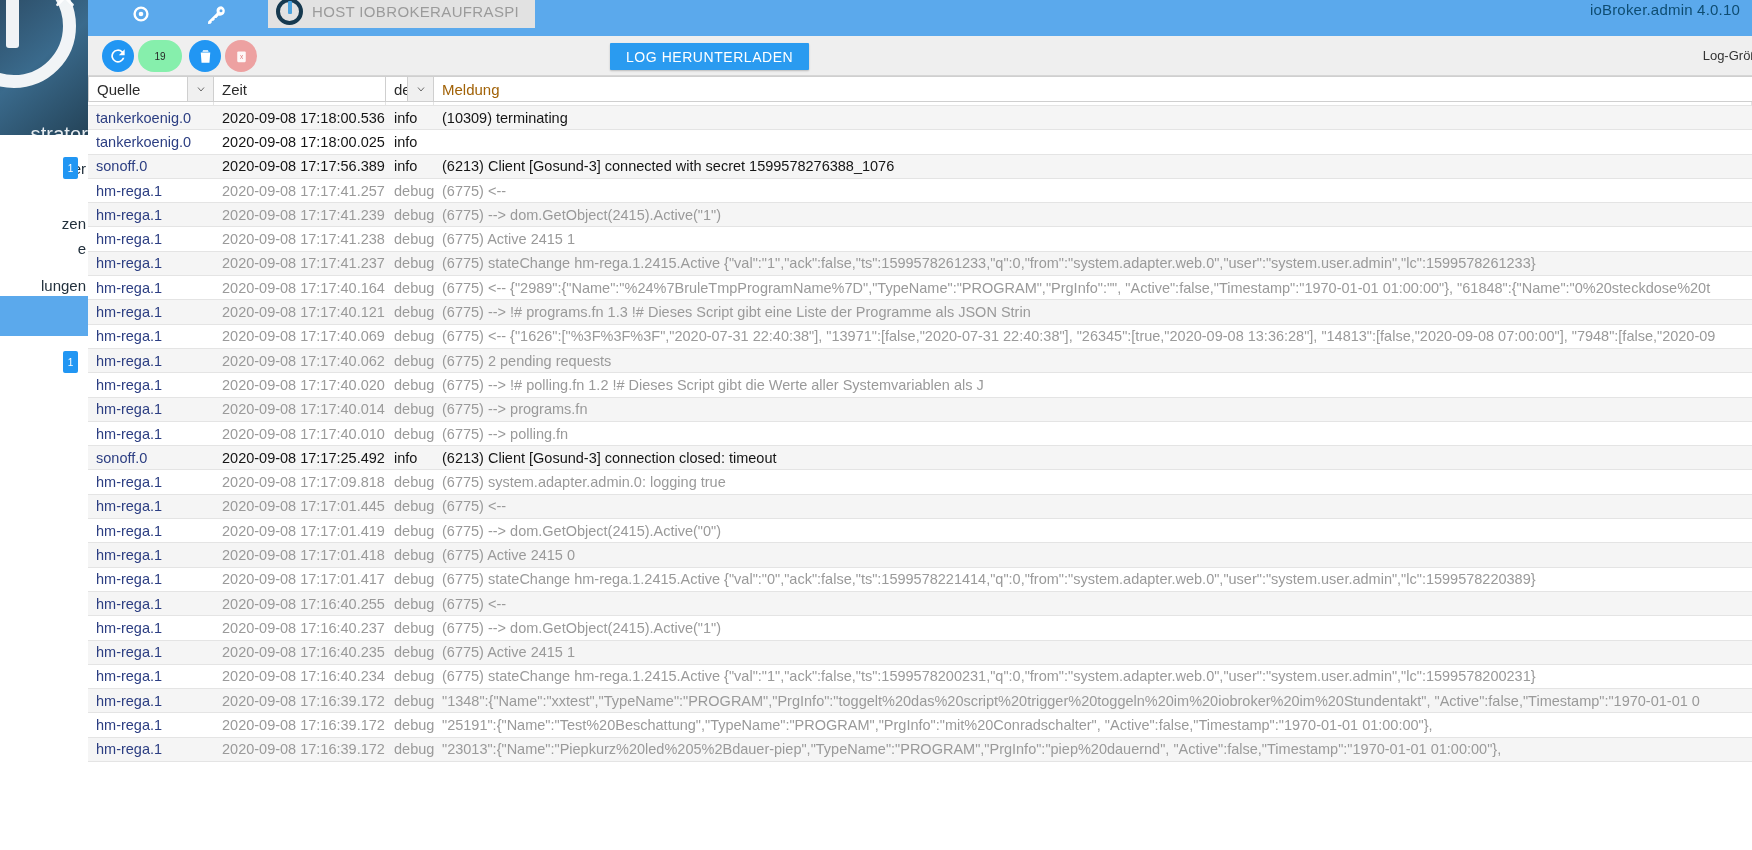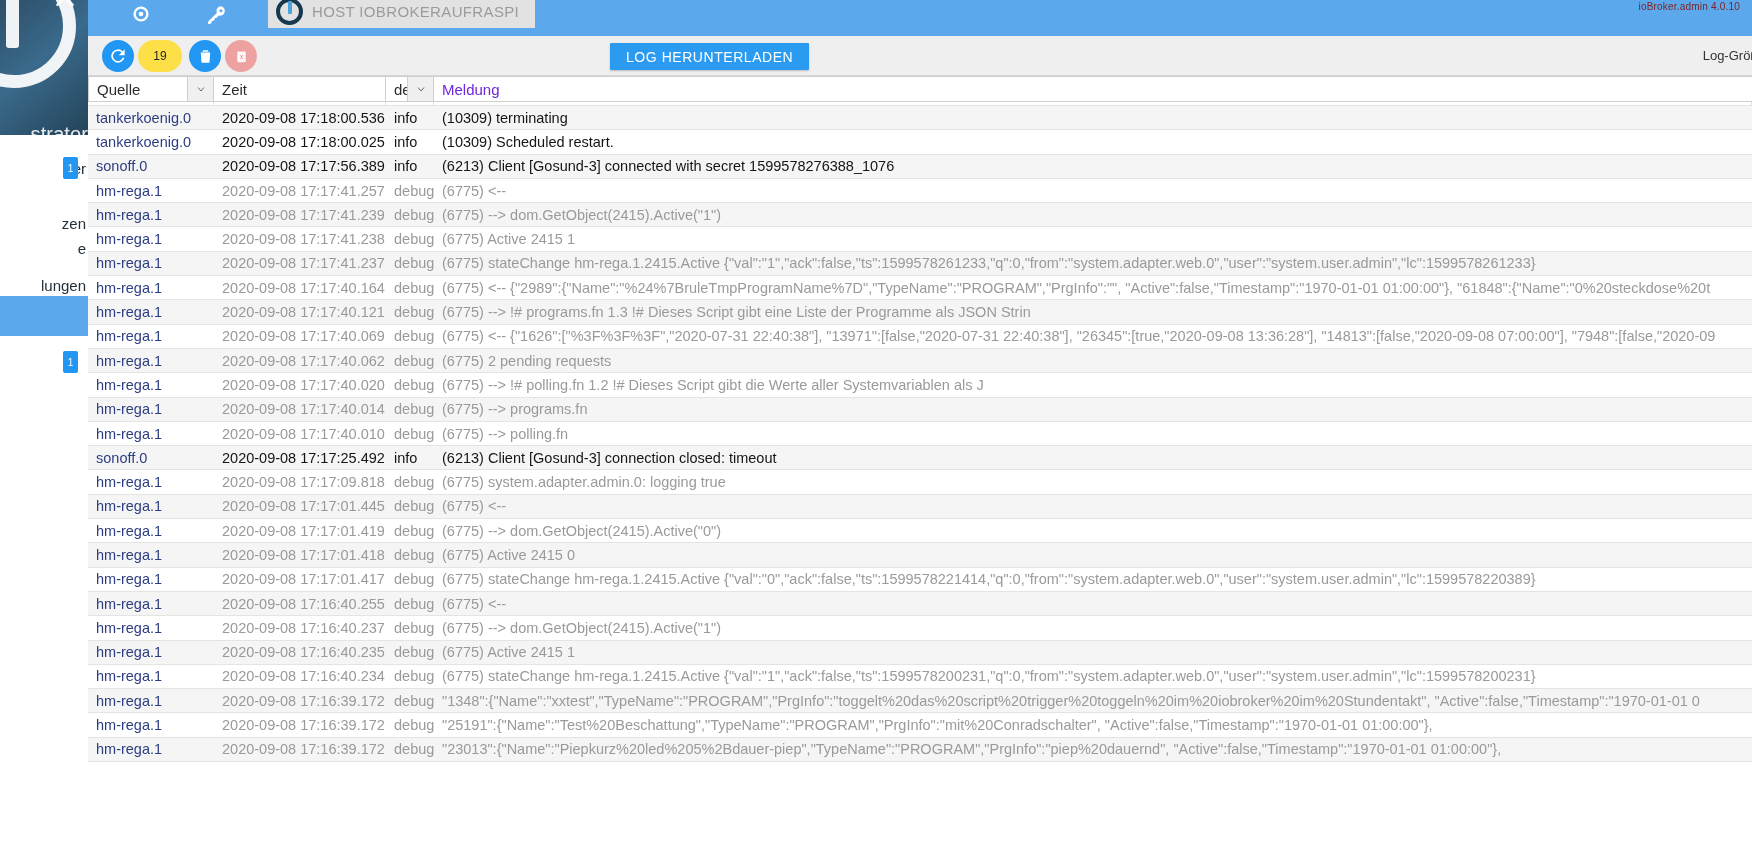--- a/index.html
+++ b/index.html
@@ -149,22 +149,22 @@
   .host-logo .bar {
     position: absolute;
     left: 11.5px; top: 3px;
     width: 4px; height: 13px;
     background: #4aa3df;
     border-radius: 1px;
   }
   .version {
     position: absolute;
     right: 12px; top: 1px;
-    color: #7f1d1d;
-    font-size: 10px;
+    color: #0c4a6e;
+    font-size: 15px;
     letter-spacing: .2px;
     opacity: .97;
   }
 
   
   .toolbar {
     position: absolute;
     left: 88px; top: 36px;
     width: 1664px; height: 40px;
     background: #efefef;
@@ -176,22 +176,22 @@
     top: 4px;
     width: 32px; height: 32px;
     border-radius: 50%;
     border: none;
     display: flex; align-items: center; justify-content: center;
     cursor: pointer;
     padding: 0;
   }
   .fab svg { display: block; }
   .fab-refresh { left: 14px; background: #2196f3; color: #fff; }
-  .fab-count   { left: 50px; background: #fde047; color: #262626;
-                 width: 44px; border-radius: 16px; font-size: 12px; text-align: center; }
+  .fab-count   { left: 50px; background: #86efac; color: #262626;
+                 width: 44px; border-radius: 16px; font-size: 10px; text-align: center; }
   .fab-trash   { left: 101px; background: #2196f3; color: #fff; }
   .fab-clear   { left: 137px; background: #eda1a1; color: #fff; }
 
   .download-btn {
     position: absolute;
     left: 522px; top: 7px;
     height: 27px;
     background: #2a9bf0;
     color: #ffffff;
     border: none;
@@ -234,21 +234,21 @@
     border-right: 1px solid #cfcfcf;
     border-top: 1px solid #cfcfcf;
     padding-left: 8px;
     background: #ffffff;
     overflow: hidden;
   }
   .th:first-child { border-left: 1px solid #cfcfcf; }
   .th.c-src  { width: 126px; }
   .th.c-time { width: 172px; }
   .th.c-lvl  { width: 48px; }
-  .th.c-msg  { flex: 1 1 auto; color: #6d28d9; border-right: none; }
+  .th.c-msg  { flex: 1 1 auto; color: #a16207; border-right: none; }
   .th-caret {
     position: absolute;
     right: 0; top: 0; bottom: 0;
     width: 26px;
     background: #f0f0f0;
     border-left: 1px solid #cfcfcf;
     display: flex; align-items: center; justify-content: center;
     cursor: pointer;
   }
   .th-caret svg { display: block; }
@@ -413,21 +413,20 @@
         <div class="tr odd lvl-info">
           <div class="td c-src">tankerkoenig.0</div>
           <div class="td c-time">2020-09-08 17:18:00.536</div>
           <div class="td c-lvl">info</div>
           <div class="td c-msg">(10309) terminating</div>
         </div>
         <div class="tr even lvl-info">
           <div class="td c-src">tankerkoenig.0</div>
           <div class="td c-time">2020-09-08 17:18:00.025</div>
           <div class="td c-lvl">info</div>
-          <div class="td c-msg">(10309) Scheduled restart.</div>
         </div>
         <div class="tr odd lvl-info">
           <div class="td c-src">sonoff.0</div>
           <div class="td c-time">2020-09-08 17:17:56.389</div>
           <div class="td c-lvl">info</div>
           <div class="td c-msg">(6213) Client [Gosund-3] connected with secret 1599578276388_1076</div>
         </div>
         <div class="tr even lvl-debug">
           <div class="td c-src">hm-rega.1</div>
           <div class="td c-time">2020-09-08 17:17:41.257</div>

